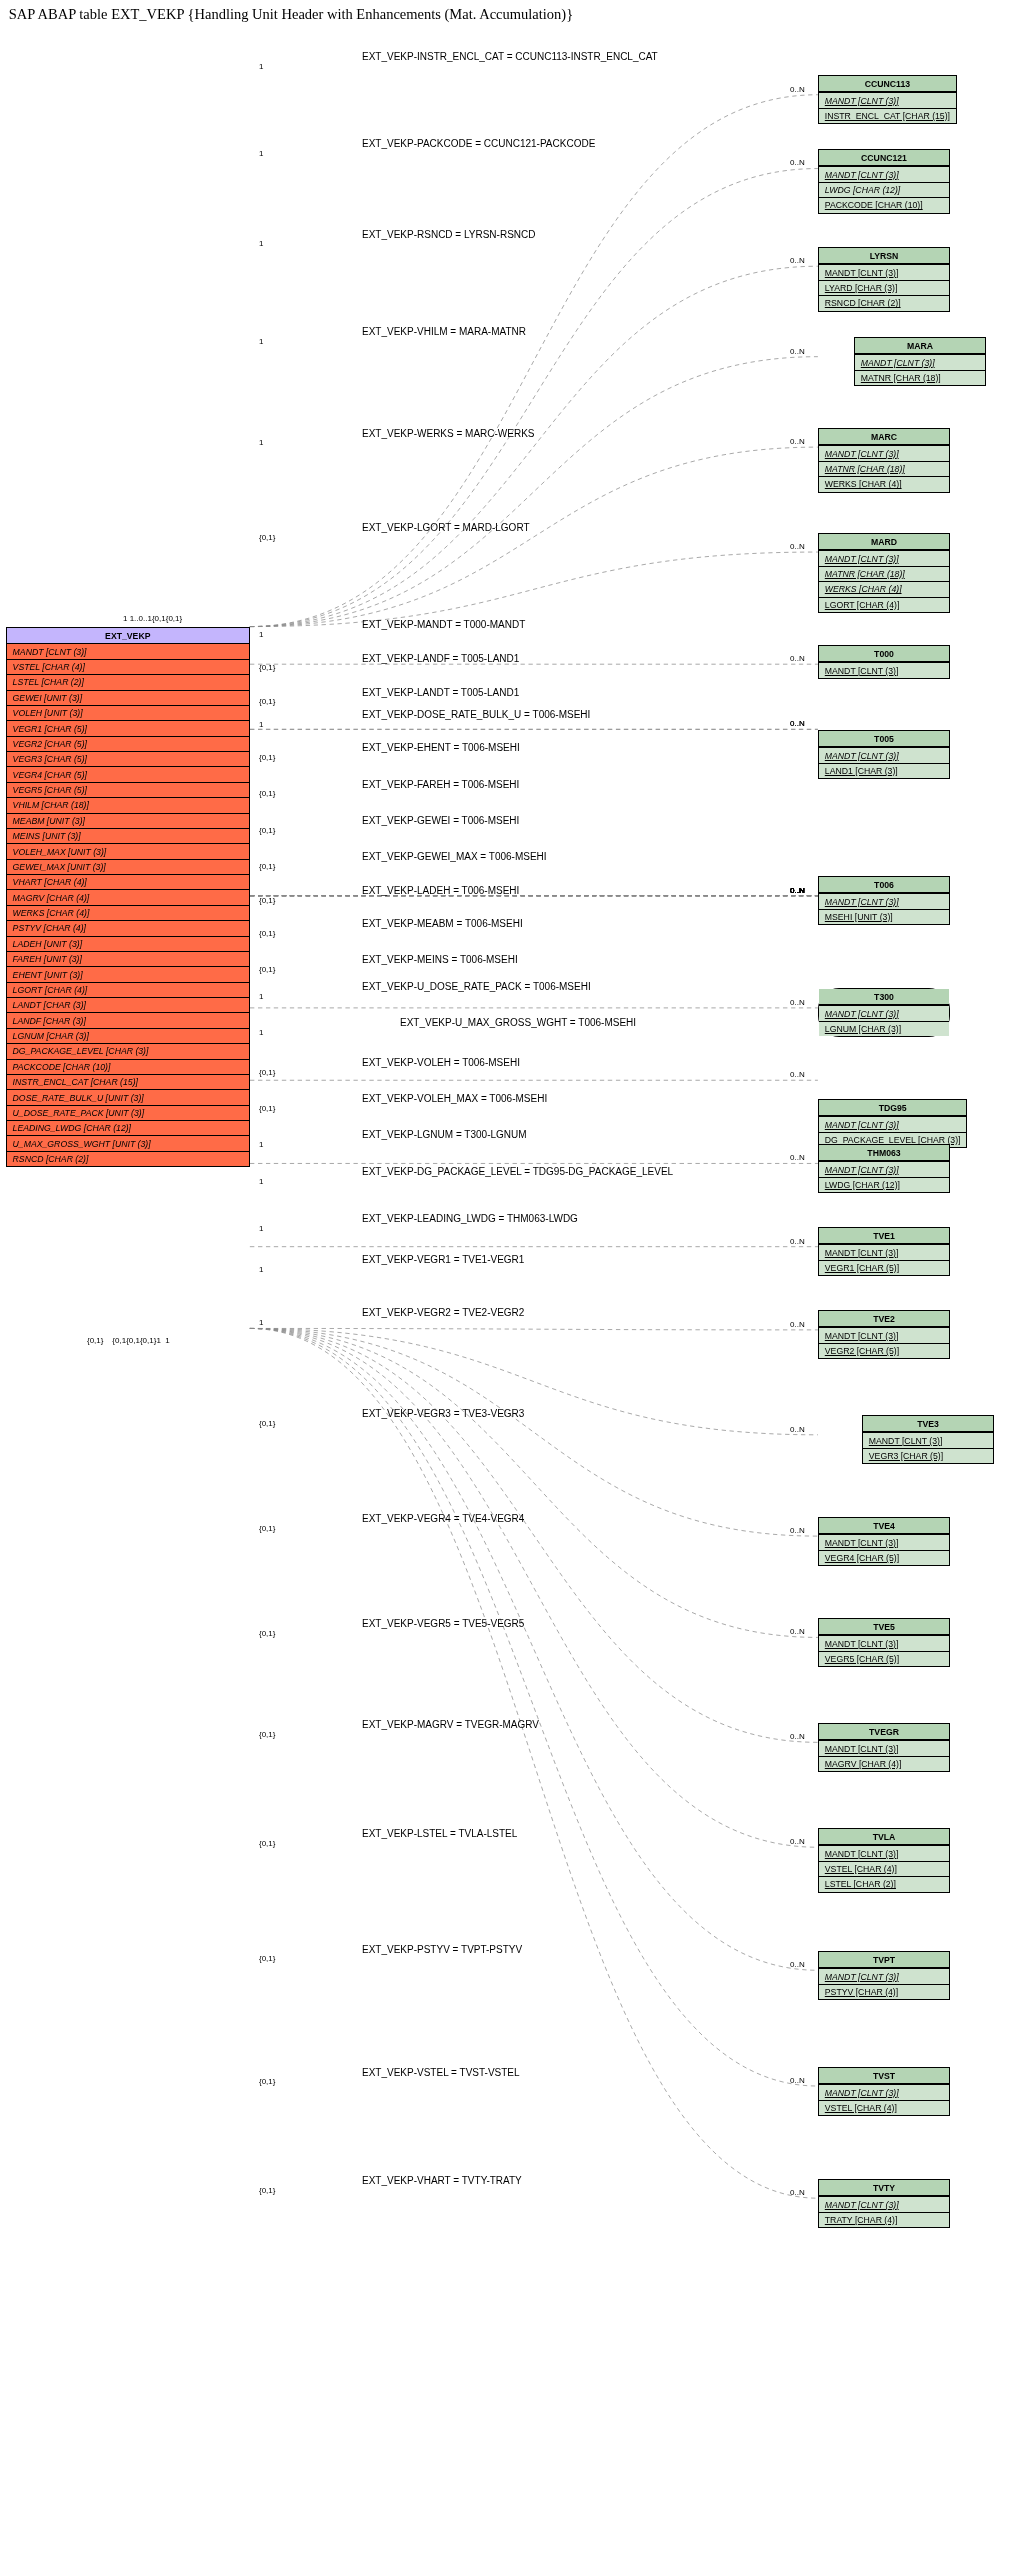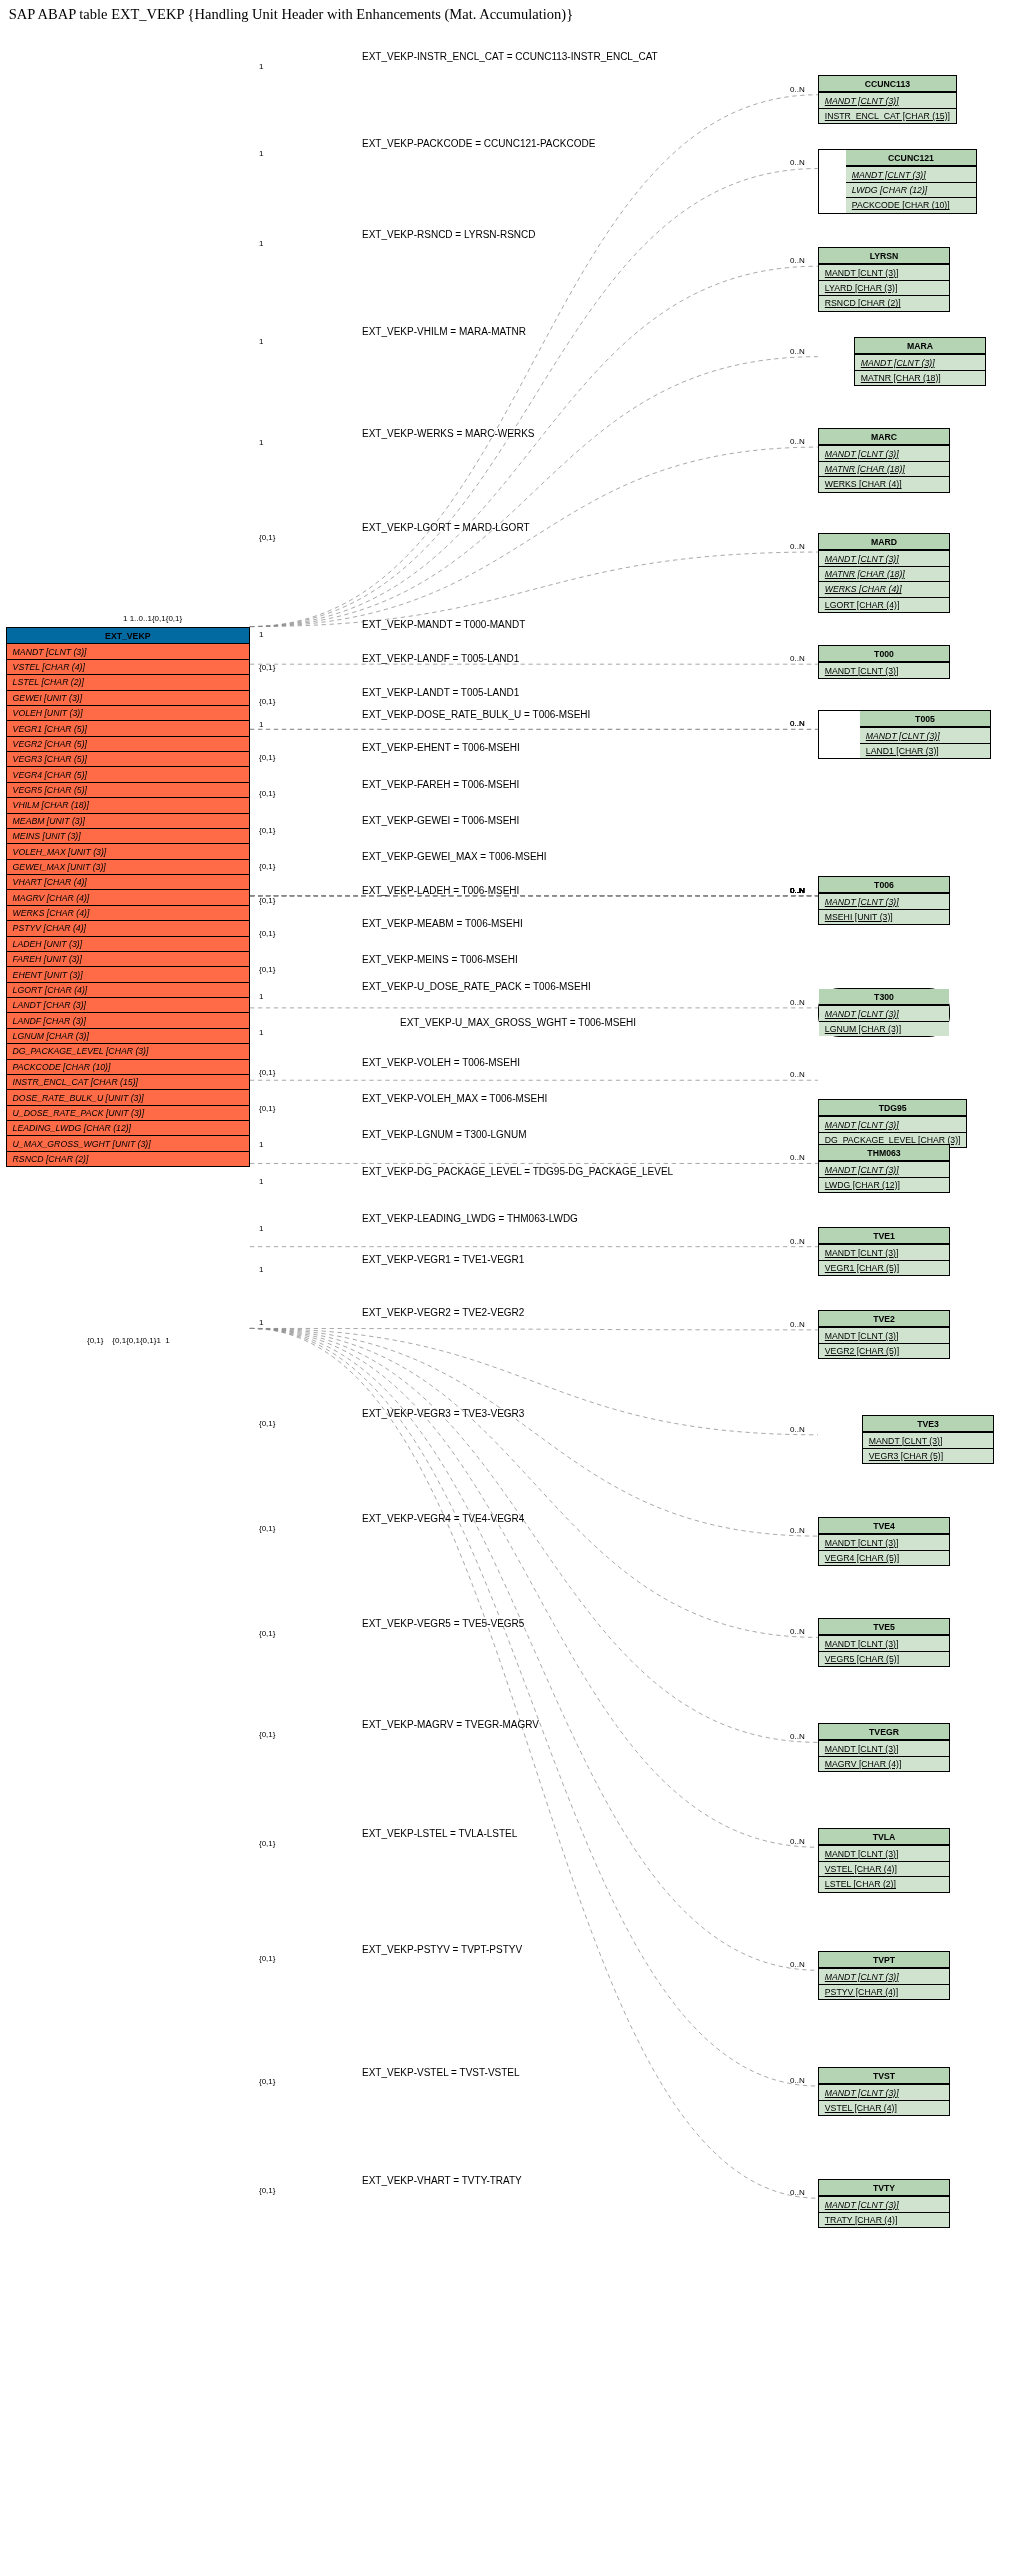--- a/index.html
+++ b/index.html
@@ -2,21 +2,21 @@
 <html style="font-size:11.6px"><head>
 <meta charset="utf-8">
 <style>
   body{margin:0;font-family:Arial,Helvetica,sans-serif;font-size:8.7px;background:#fff;color:#000;width:1020px}
   .title{font:14.5px Georgia,serif;margin:5.8px 0 2.9px 8.7px}
   .stage{position:relative;width:1020px;height:2547px}
   .entity{position:absolute;border:0.7px solid #000;background:#fff}
   .entity .hdr{font-weight:bold;text-align:center;padding:2.9px 5.8px;border-bottom:0.7px solid #000}
   .entity .row{padding:2.2px 5.8px;border-top:0.7px solid #000}
   .entity .row:first-of-type{border-top:none}
-  .left .hdr{background:#0369a1}
+  .left .hdr{background:#c4b5fd}
   .left .row{background:#ff6b47}
   .left .row.i{font-style:italic}
   .right .hdr{background:#b4d4b4}
   .right .row{background:#cfe3cf}
   .right .row.u{text-decoration:underline}
   .right .row.i{font-style:italic}
   .edge-label{position:absolute;font-size:10px;white-space:nowrap}
   .card{position:absolute;font-size:8px;white-space:nowrap}
   svg.wires{position:absolute;inset:0;width:1020px;height:2547px;pointer-events:none}
   svg.wires path{fill:none;stroke:#888;stroke-width:1;stroke-dasharray:6 5}
@@ -107,21 +107,21 @@
 
   <div class="card" style="left:123px;top:588px">1 1..0..1{0,1{0,1}</div>
   <div class="card" style="left:87px;top:1310px">{0,1}&nbsp;&nbsp;&nbsp;&nbsp;{0,1{0,1{0,1}1&nbsp;&nbsp;1</div>
 
   <div id="rightHost">
       <div class="entity right" style="left: 818px; top: 49px; min-width: 130px;">
         <div class="hdr">CCUNC113</div>
         <div class="row u i">MANDT [CLNT (3)]</div>
         <div class="row u">INSTR_ENCL_CAT [CHAR (15)]</div>
       </div>
-      <div class="entity right" style="left: 818px; top: 123px; min-width: 130px; padding-left: 27px;">
+      <div class="entity right" style="left: 818px; top: 123px; min-width: 130px;">
         <div class="hdr">CCUNC121</div>
         <div class="row u i">MANDT [CLNT (3)]</div>
         <div class="row i">LWDG [CHAR (12)]</div>
         <div class="row u">PACKCODE [CHAR (10)]</div>
       </div>
       <div class="entity right" style="left: 818px; top: 221px; min-width: 130px;">
         <div class="hdr">LYRSN</div>
         <div class="row u">MANDT [CLNT (3)]</div>
         <div class="row u">LYARD [CHAR (3)]</div>
         <div class="row u">RSNCD [CHAR (2)]</div>
@@ -141,21 +141,21 @@
         <div class="hdr">MARD</div>
         <div class="row u i">MANDT [CLNT (3)]</div>
         <div class="row u i">MATNR [CHAR (18)]</div>
         <div class="row u i">WERKS [CHAR (4)]</div>
         <div class="row u">LGORT [CHAR (4)]</div>
       </div>
       <div class="entity right" style="left: 818px; top: 619px; min-width: 130px;">
         <div class="hdr">T000</div>
         <div class="row u">MANDT [CLNT (3)]</div>
       </div>
-      <div class="entity right" style="left: 818px; top: 684px; min-width: 130px; padding-left: 41px;">
+      <div class="entity right" style="left: 818px; top: 704px; min-width: 130px;">
         <div class="hdr">T005</div>
         <div class="row u i">MANDT [CLNT (3)]</div>
         <div class="row u">LAND1 [CHAR (3)]</div>
       </div>
       <div class="entity right" style="left: 818px; top: 850px; min-width: 130px;">
         <div class="hdr">T006</div>
         <div class="row u i">MANDT [CLNT (3)]</div>
         <div class="row u">MSEHI [UNIT (3)]</div>
       </div>
       <div class="entity right" style="left: 818px; top: 962px; min-width: 130px; border-radius: 21px;">

